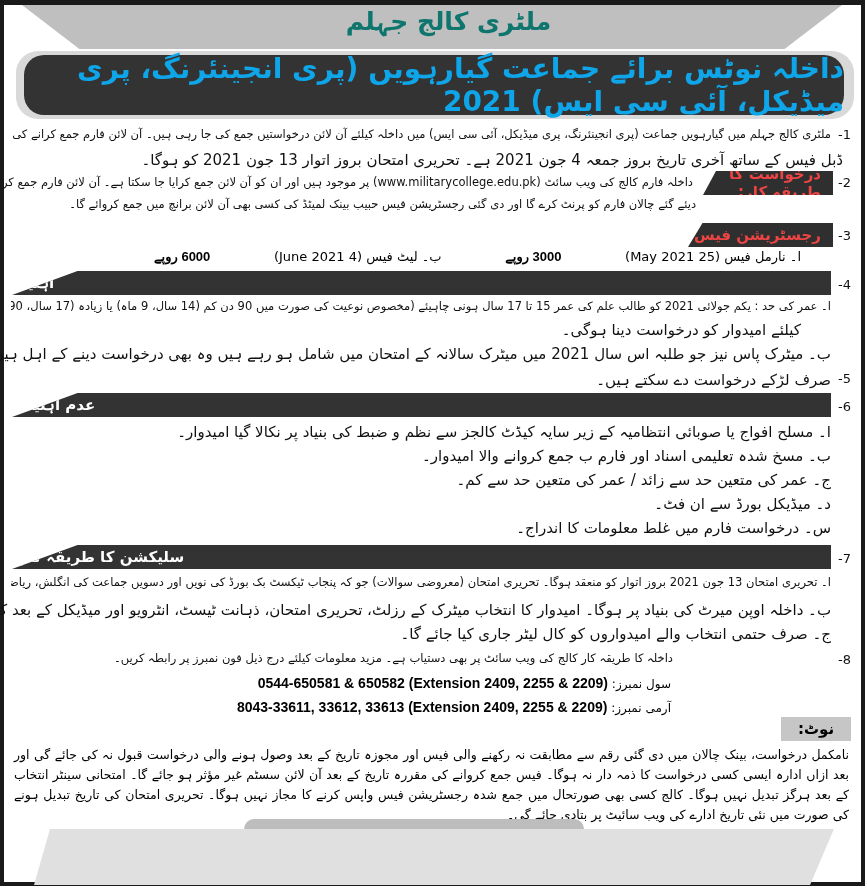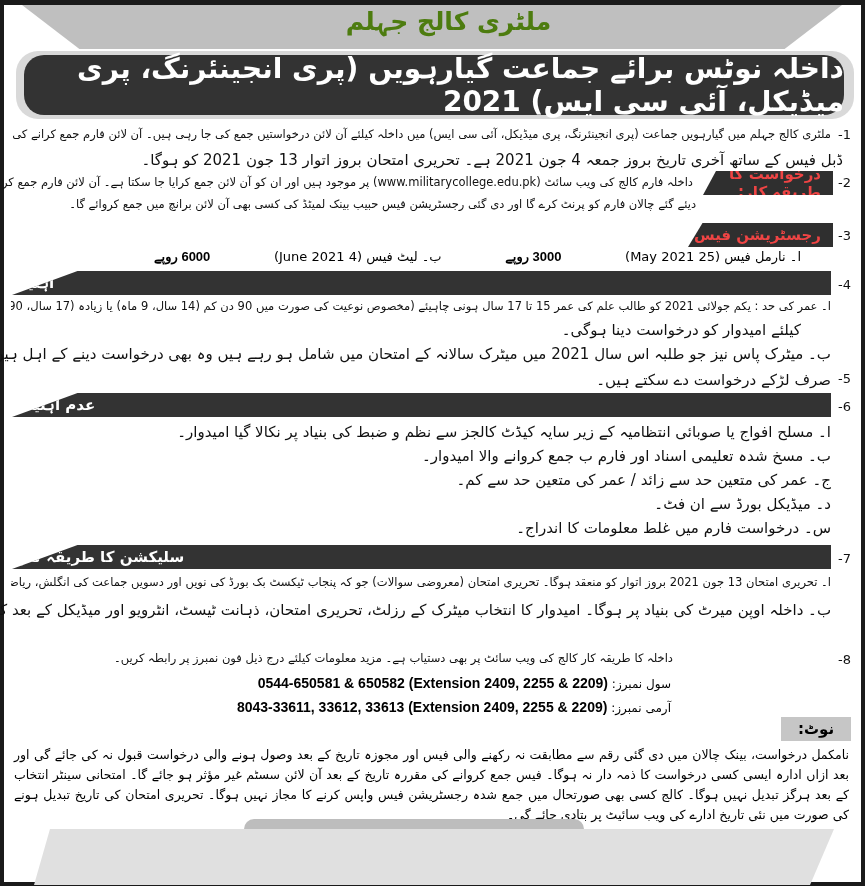--- a/index.html
+++ b/index.html
@@ -3,25 +3,25 @@
 <meta charset="utf-8">
 <style>
   html, body { margin:0; padding:0; }
   body { width:865px; height:886px; background:#ffffff; overflow:hidden; font-family:"DejaVu Sans", sans-serif; }
   .frame { position:absolute; left:0; top:0; width:865px; height:886px; box-sizing:border-box; border:4px solid #1a1a1a; border-top-width:5px; background:#fff; }
   .rtl { direction:rtl; unicode-bidi:plaintext; }
 
   
   .top-trap { position:absolute; left:18px; top:0; width:820px; height:44px; background:#bfbfbf;
               clip-path: polygon(0 0, 100% 0, 93% 100%, 7% 100%); }
-  .top-title { position:absolute; left:0; right:0; top:2px; text-align:center; font-size:25px; font-weight:bold; color:#4d7c0f; letter-spacing:1px;margin-left:32px; }
+  .top-title { position:absolute; left:0; right:0; top:2px; text-align:center; font-size:25px; font-weight:bold; color:#0f766e; letter-spacing:1px;margin-left:32px; }
 
   
   .headline-outer { position:absolute; left:12px; top:46px; width:838px; height:68px; border-radius:22px; background:#d9d9d9; }
-  .headline { position:absolute; left:20px; top:50px; width:820px; height:60px; border-radius:20px; background:#333333; color:#ffffff;
+  .headline { position:absolute; left:20px; top:50px; width:820px; height:60px; border-radius:20px; background:#333333; color:#0ea5e9;
               display:flex; align-items:center; justify-content:center; font-size:28px; font-weight:bold; }
 
   .line { position:absolute; font-size:15px; color:#111; white-space:nowrap; }
   .r { right:18px; text-align:right; }
   .num { position:absolute; right:10px; font-size:13px; color:#111; }
   .bold { font-weight:bold; font-family:"Liberation Sans", sans-serif; }
 
   
   .tab { position:absolute; height:24px; background:#2f2f2f; color:#ef4444; font-weight:bold; font-size:15px;
          display:flex; align-items:center; justify-content:flex-end; padding-right:12px; box-sizing:border-box;
@@ -89,20 +89,21 @@
   <div class="line rtl" style="top:418px; right:30px; text-align:right;">ا۔ مسلح افواج یا صوبائی انتظامیہ کے زیر سایہ کیڈٹ کالجز سے نظم و ضبط کی بنیاد پر نکالا گیا امیدوار۔</div>
   <div class="line rtl" style="top:442px; right:30px; text-align:right;">ب۔ مسخ شدہ تعلیمی اسناد اور فارم ب جمع کروانے والا امیدوار۔</div>
   <div class="line rtl" style="top:466px; right:30px; text-align:right;">ج۔ عمر کی متعین حد سے زائد / عمر کی متعین حد سے کم۔</div>
   <div class="line rtl" style="top:490px; right:30px; text-align:right;">د۔ میڈیکل بورڈ سے ان فٹ۔</div>
   <div class="line rtl" style="top:514px; right:30px; text-align:right;">س۔ درخواست فارم میں غلط معلومات کا اندراج۔</div>
 
   <div class="num" style="top:546px;">-7</div>
   <div class="bar rtl" style="top:540px; right:30px; left:8px; width:auto;">سلیکشن کا طریقہ کار:</div>
   <div class="line rtl" style="top:570px; right:30px; width:820px; text-align:right; font-size:11.5px; overflow:hidden;">ا۔ تحریری امتحان 13 جون 2021 بروز اتوار کو منعقد ہوگا۔ تحریری امتحان (معروضی سوالات) جو کہ پنجاب ٹیکسٹ بک بورڈ کی نویں اور دسویں جماعت کی انگلش، ریاضی، فزکس اور کیمسٹری کی کتب میں سے ہوگا۔</div>
   <div class="line rtl" style="top:596px; right:30px; text-align:right;margin-left:12px;">ب۔ داخلہ اوپن میرٹ کی بنیاد پر ہوگا۔ امیدوار کا انتخاب میٹرک کے رزلٹ، تحریری امتحان، ذہانت ٹیسٹ، انٹرویو اور میڈیکل کے بعد کیا جائے گا۔</div>
+  <div class="line rtl" style="top:620px; right:30px; text-align:right;">ج۔ صرف حتمی انتخاب والے امیدواروں کو کال لیٹر جاری کیا جائے گا۔</div>
 
   <div class="num" style="top:647px;">-8</div>
   <div class="line rtl" style="top:646px; right:188px; text-align:right; font-size:11.5px;">داخلہ کا طریقہ کار کالج کی ویب سائٹ پر بھی دستیاب ہے۔ مزید معلومات کیلئے درج ذیل فون نمبرز پر رابطہ کریں۔</div>
   <div class="phone" style="top:670px; right:190px;">
     <span>0544-650581 &amp; 650582 (Extension 2409, 2255 &amp; 2209)</span>
     <span class="lbl rtl">سول نمبرز:</span>
   </div>
   <div class="phone" style="top:694px; right:190px;">
     <span>8043-33611, 33612, 33613 (Extension 2409, 2255 &amp; 2209)</span>
     <span class="lbl rtl">آرمی نمبرز:</span>

